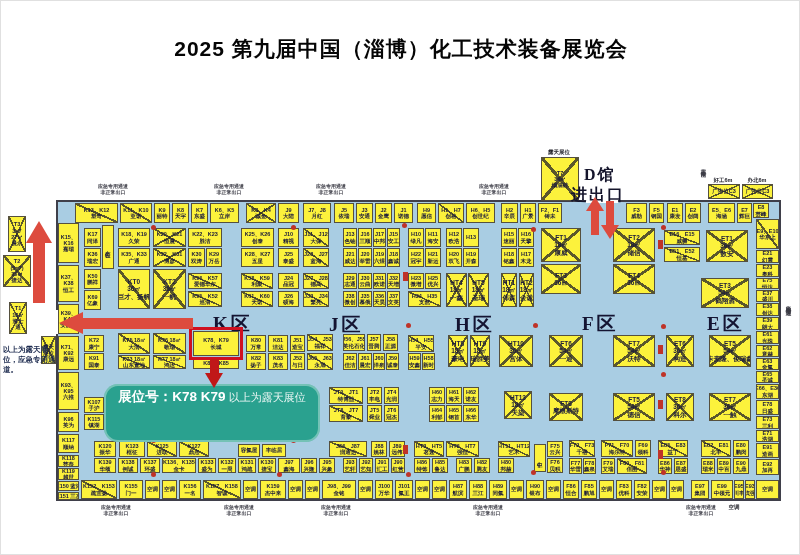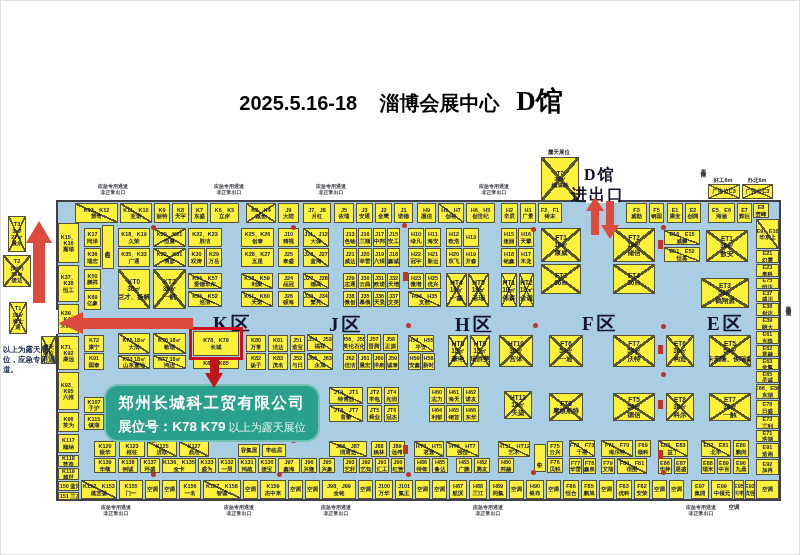--- a/index.html
+++ b/index.html
@@ -39,25 +39,21 @@
   #callout .c1{margin-top:9px;font-size:15.5px;font-weight:bold;letter-spacing:1.5px;}
   #callout .c2{margin-top:4px;font-size:11px;}
   #callout .c2 b{font-size:13.5px;}
   #callout .c2 .wel{opacity:.9;font-weight:normal;}
 </style>
 </head>
 <body>
 
 <div id="stage">
 
-  <div class="t2">
-    <span>2025.5.16-18</span>&nbsp;&nbsp;&nbsp;
-    <span>淄博会展中心</span>&nbsp;&nbsp;
-    <span class="hall">D馆</span>
-  </div>
+  <div class="t1">2025 第九届中国（淄博）化工技术装备展览会</div>
 
 
   <div class="entr" style="left:583px;top:164px;">D馆</div>
   <div class="entr" style="left:570px;top:184px;">进出口</div>
 
   <div id="hall"></div>
   <div class="gap" style="left:585px;top:196px;width:32px;height:6px;"></div>
   <div class="gap" style="left:52px;top:309px;width:6px;height:24px;"></div>
 
   <div class="arrow">
@@ -75,21 +71,20 @@
   <div class="arrow">
     <div class="shaft" style="left:590px;top:208px;width:8px;height:26px;"></div>
     <div class="tri" style="left:585px;top:196px;border-left:9px solid transparent;border-right:9px solid transparent;border-bottom:14px solid #dd4b3e;"></div>
   </div>
   <div class="arrow">
     <div class="shaft" style="left:605px;top:200px;width:8px;height:26px;"></div>
     <div class="tri" style="left:600px;top:224px;border-left:9px solid transparent;border-right:9px solid transparent;border-top:14px solid #dd4b3e;"></div>
   </div>
 
   <div id="callout">
-    <div class="c1">郑州长城科工贸有限公司</div>
     <div class="c2">
       <b><span>展位号：</span><span>K78 K79</span></b>
       <span class="wel">以上为露天展位</span>
     </div>
   </div>
 
 <div class="booth s2" style="left: 7px; top: 215px; width: 18px; height: 36px;">
       <div>T3</div>
       <div>3×7</div>
       <div>27㎡</div>

